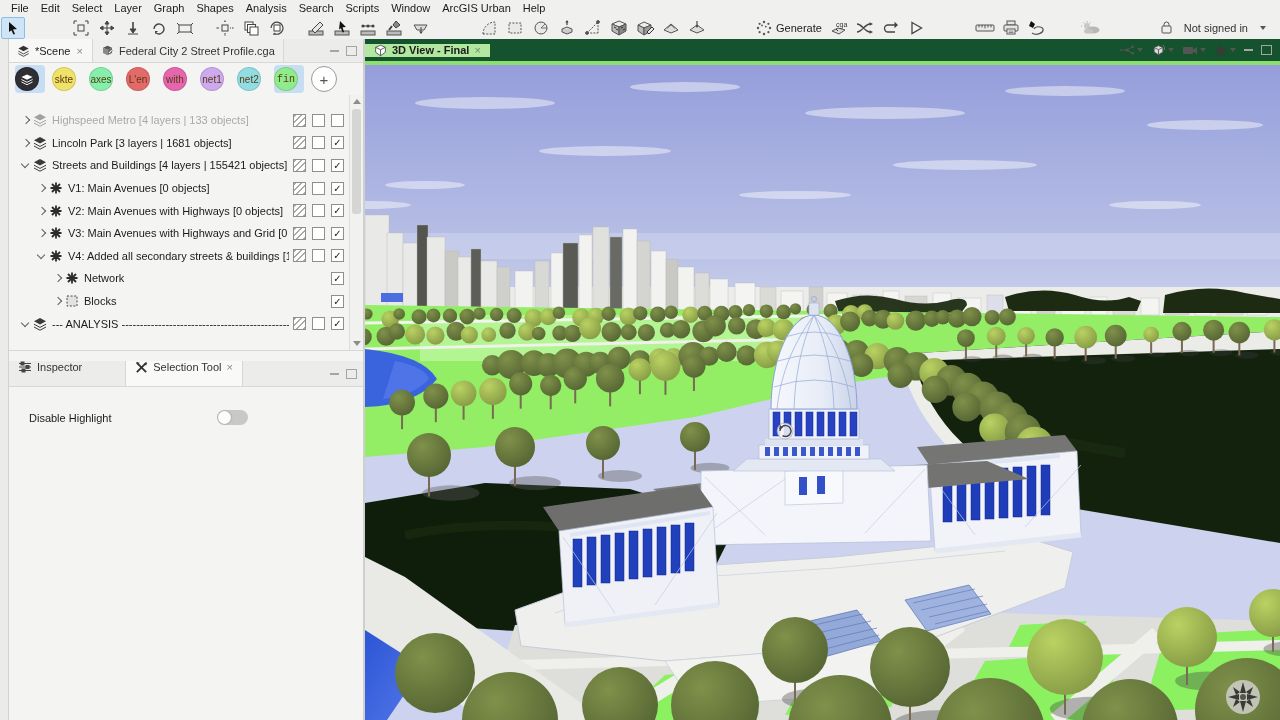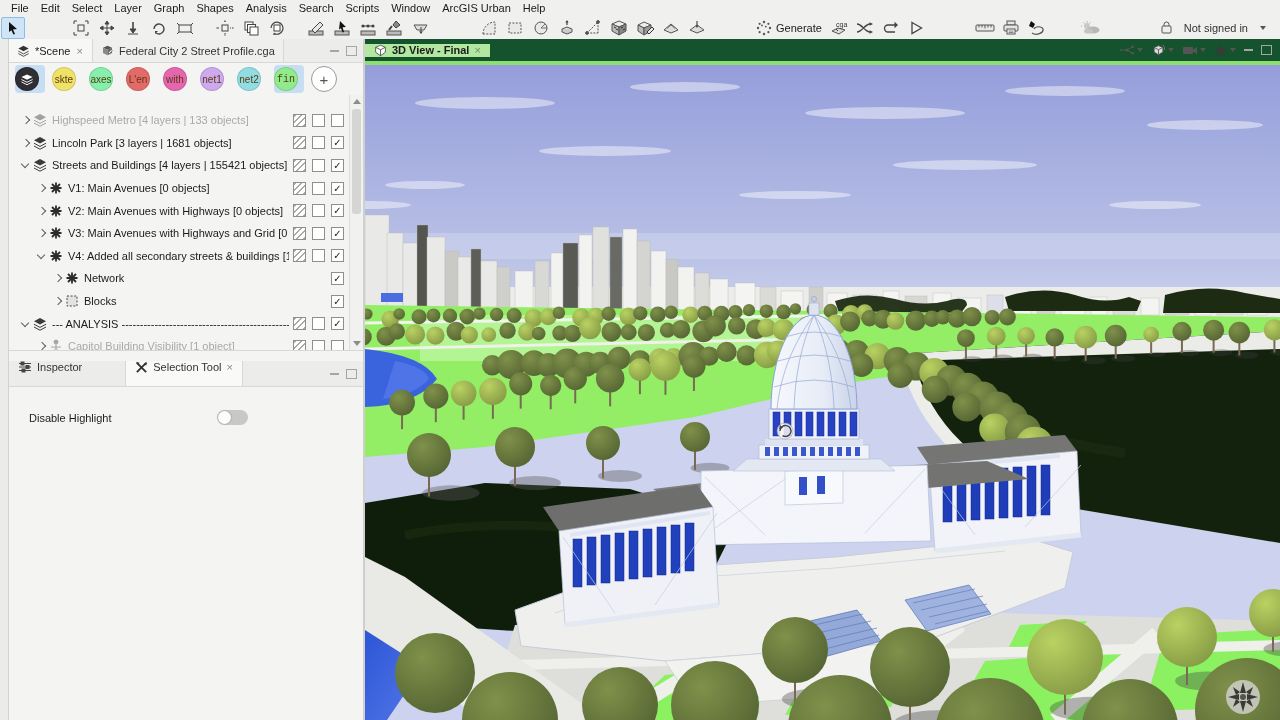--- a/index.html
+++ b/index.html
@@ -557,34 +557,20 @@
             <span class="ticon"><svg width="14" height="14" viewBox="0 0 14 14">
                 <path d="M7 1 13 4.2 7 7.4 1 4.2Z" fill="#3b3b39"></path>
                 <path d="M1 7.2 7 10.4 13 7.2" stroke="#3b3b39" fill="none"></path>
                 <path d="M1 10 7 13.2 13 10" stroke="#3b3b39" fill="none"></path>
               </svg></span>
             <span class="tlabel">--- ANALYSIS --------------------------------------------------</span>
             <span class="cbs">
               <span class="cb hatch"></span>
               <span class="cb empty"></span>
               <span class="cb checked">✓</span>
-            </span>
-          </div>
-          <div class="tree-row disabled">
-            <span style="width: 26px; flex: 0 0 auto;"></span>
-            <span class="chev col"></span>
-            <span class="ticon"><svg width="14" height="14" viewBox="0 0 14 14" stroke="#4a4a48" fill="none">
-                <circle cx="7" cy="3" r="2" fill="#4a4a48"></circle>
-                <path d="M7 5v4M4 13l3-4 3 4M2 8h10"></path>
-              </svg></span>
-            <span class="tlabel">Capitol Building Visibility [1 object]</span>
-            <span class="cbs">
-              <span class="cb hatch"></span>
-              <span class="cb empty"></span>
-              <span class="cb empty"></span>
             </span>
           </div>
         </div>
       <div class="vtrack">
         <span class="up"></span>
         <span class="thumb"></span>
         <span class="dn"></span>
       </div>
     </div>
 

